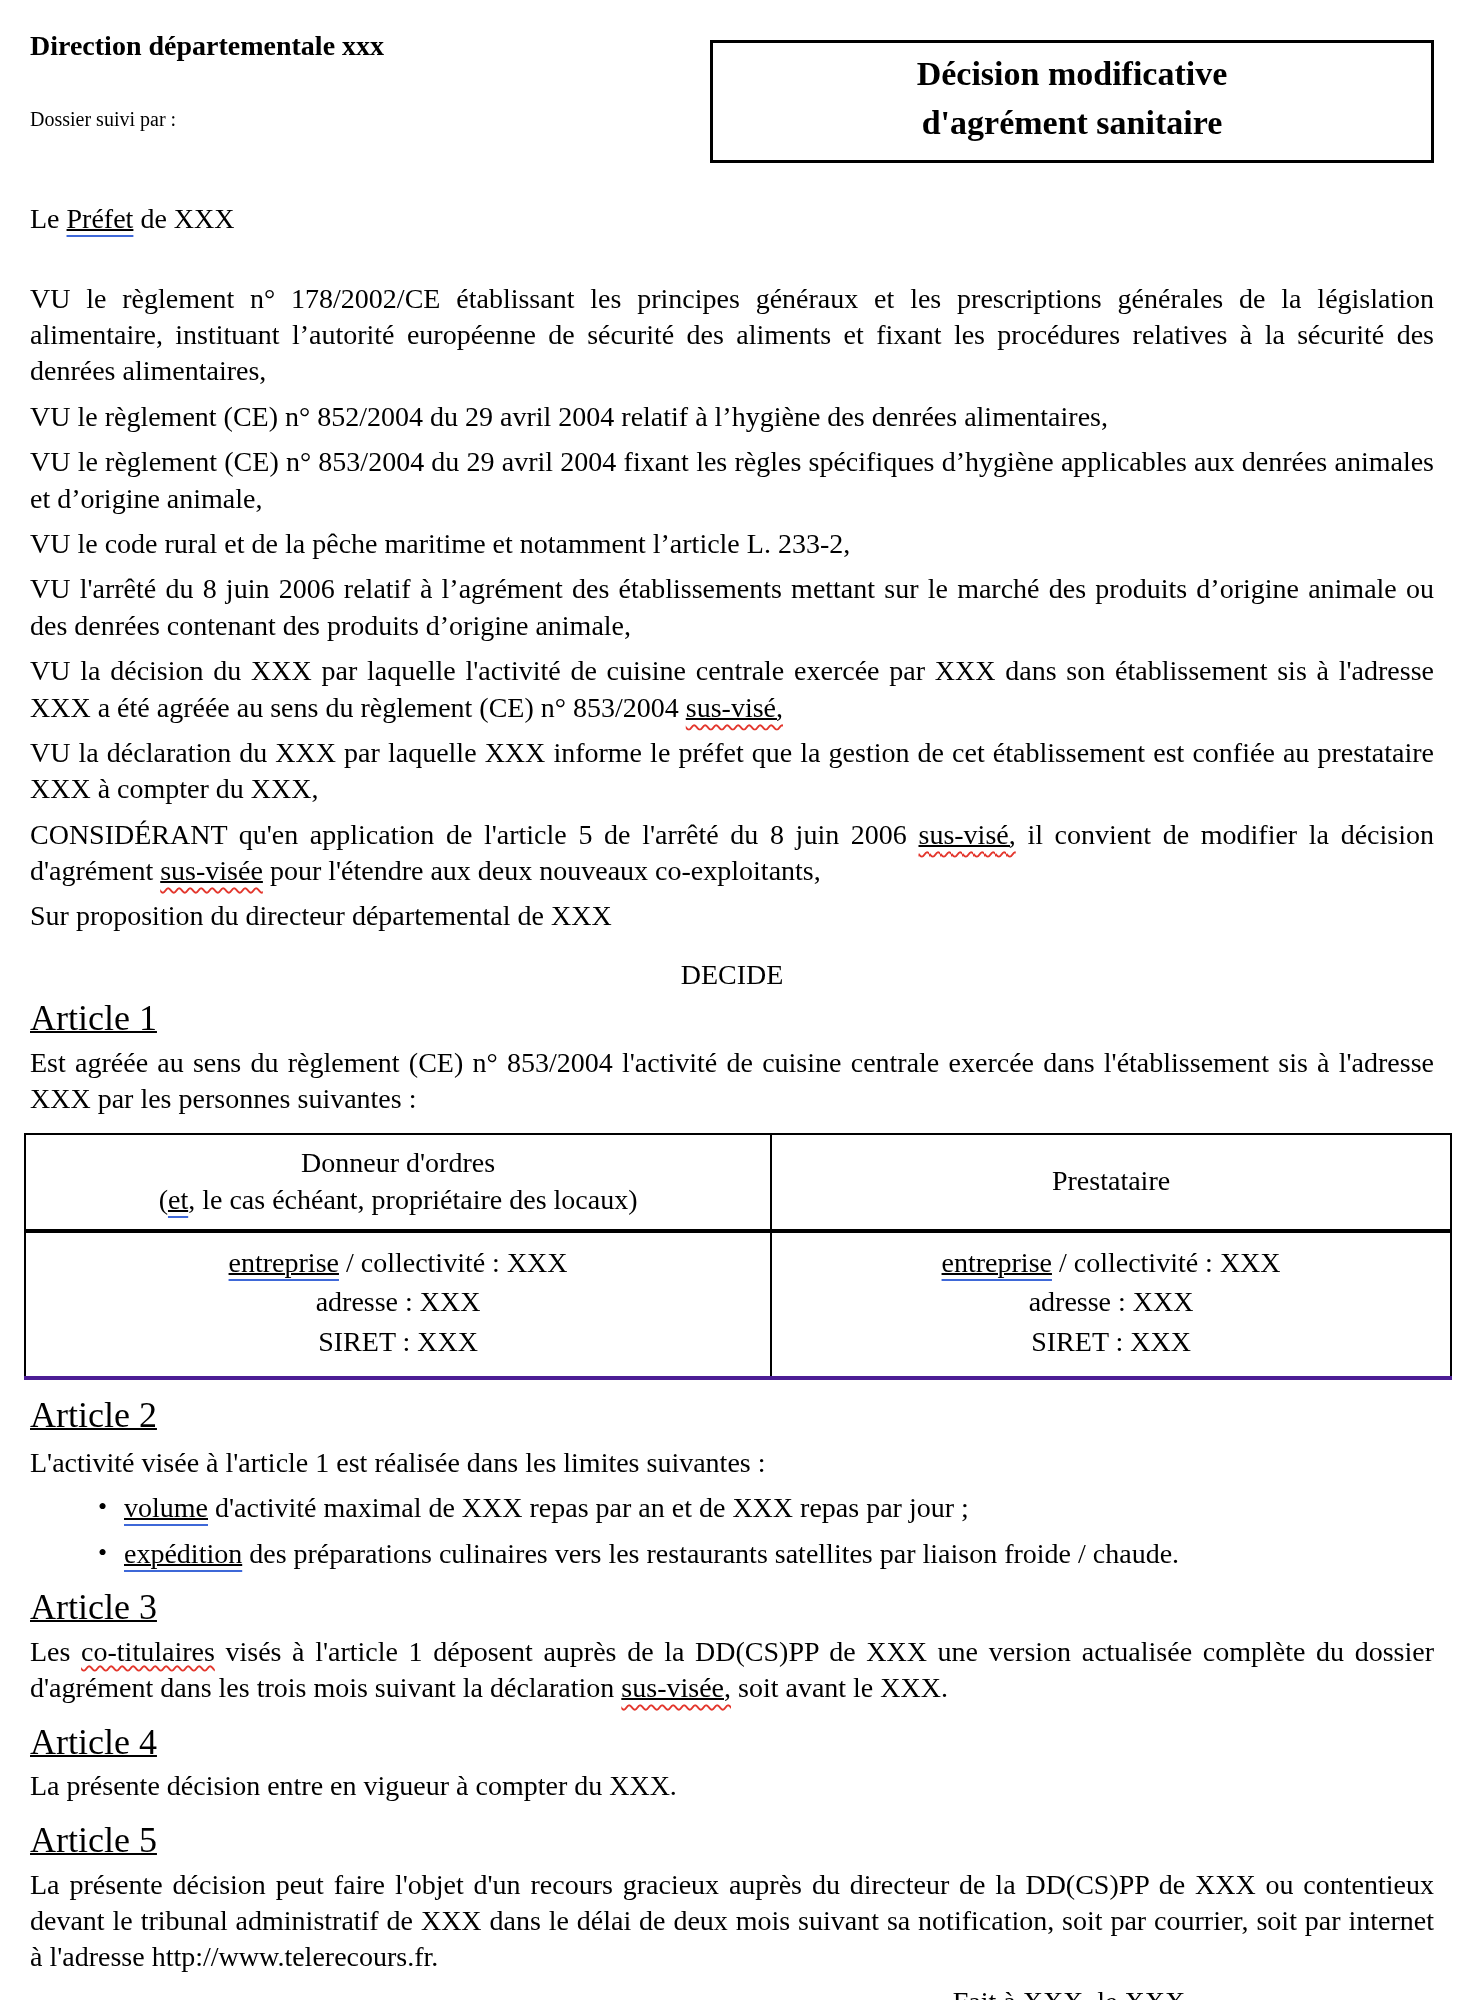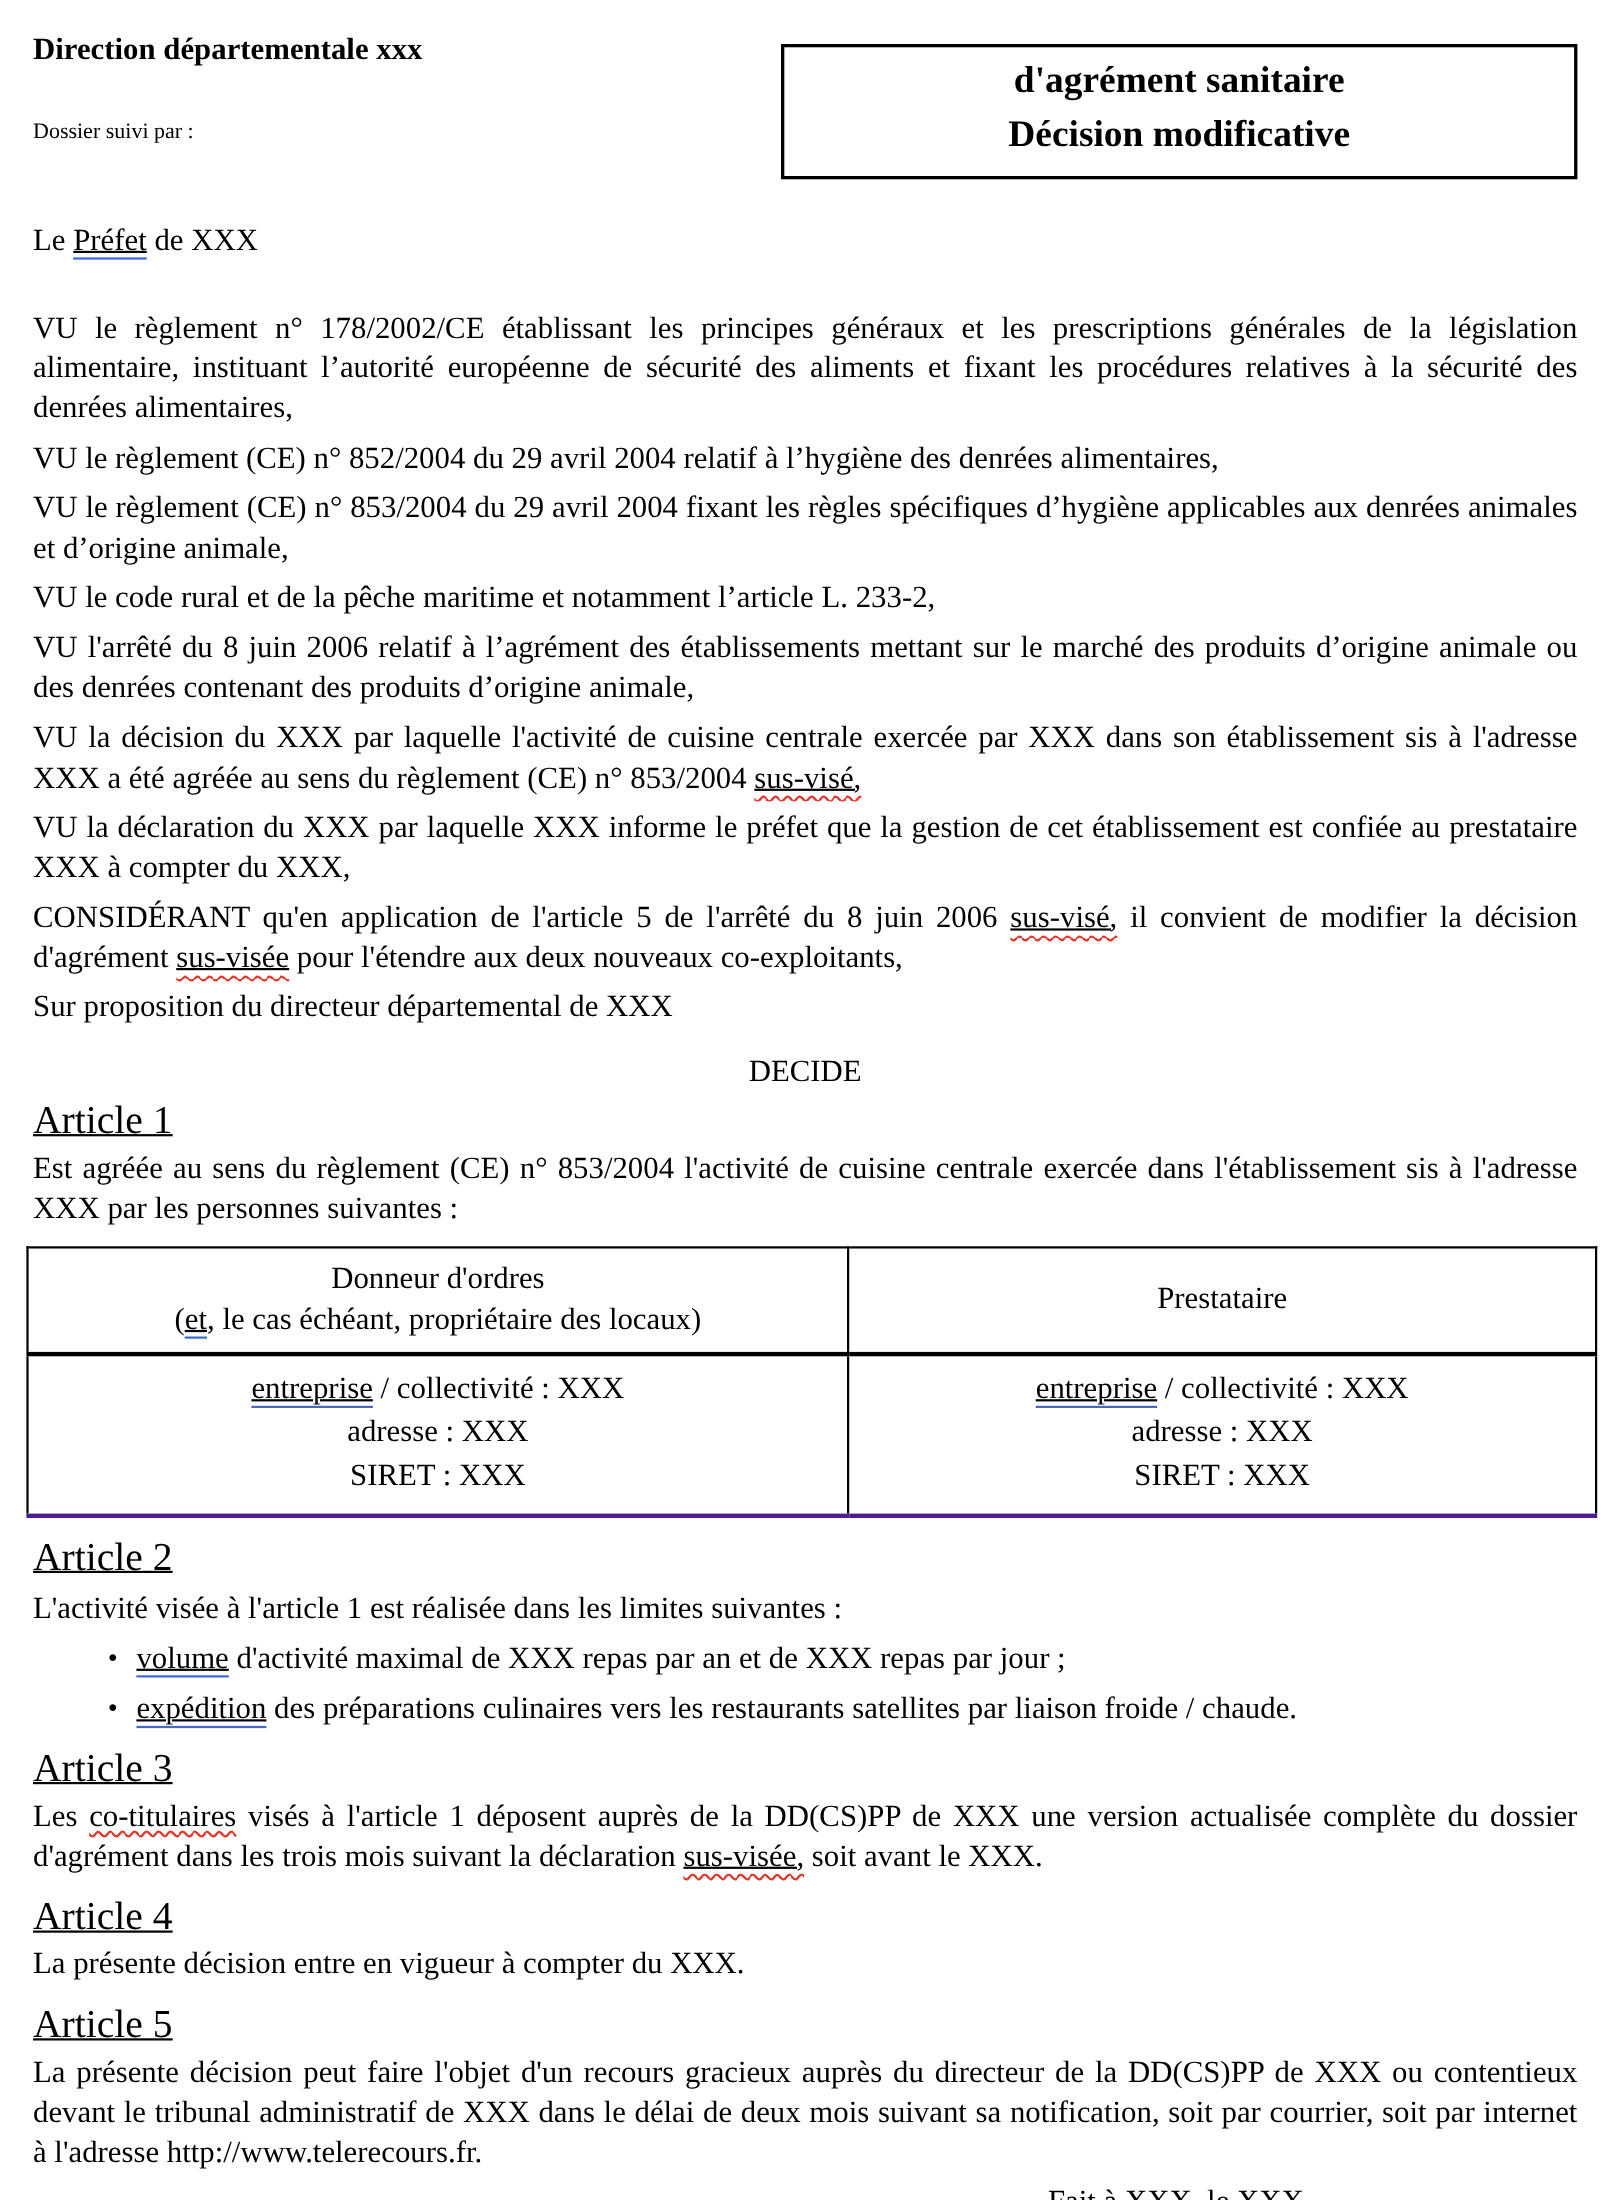--- a/index.html
+++ b/index.html
@@ -115,22 +115,22 @@
 <body>
 
 <div class="page">
 
   <div class="hdr">
     <div class="hdr-left">
       <div class="direction">Direction départementale xxx</div>
       <div class="dossier">Dossier suivi par :</div>
     </div>
     <div class="title-box">
+      <div>Décision modificative</div>
       <div>d'agrément sanitaire</div>
-      <div>Décision modificative</div>
     </div>
   </div>
 
   <p class="salutation"><span>Le </span><span class="ul"><span class="g-blue">Préfet</span></span><span> de XXX</span></p>
 
   <div class="recitals">
     <p class="recital">VU le règlement n° 178/2002/CE établissant les principes généraux et les prescriptions générales de la législation alimentaire, instituant l’autorité européenne de sécurité des aliments et fixant les procédures relatives à la sécurité des denrées alimentaires,</p>
     <p class="recital">VU le règlement (CE) n° 852/2004 du 29 avril 2004 relatif à l’hygiène des denrées alimentaires,</p>
     <p class="recital">VU le règlement (CE) n° 853/2004 du 29 avril 2004 fixant les règles spécifiques d’hygiène applicables aux denrées animales et d’origine animale,</p>
     <p class="recital">VU le code rural et de la pêche maritime et notamment l’article L. 233-2,</p>

